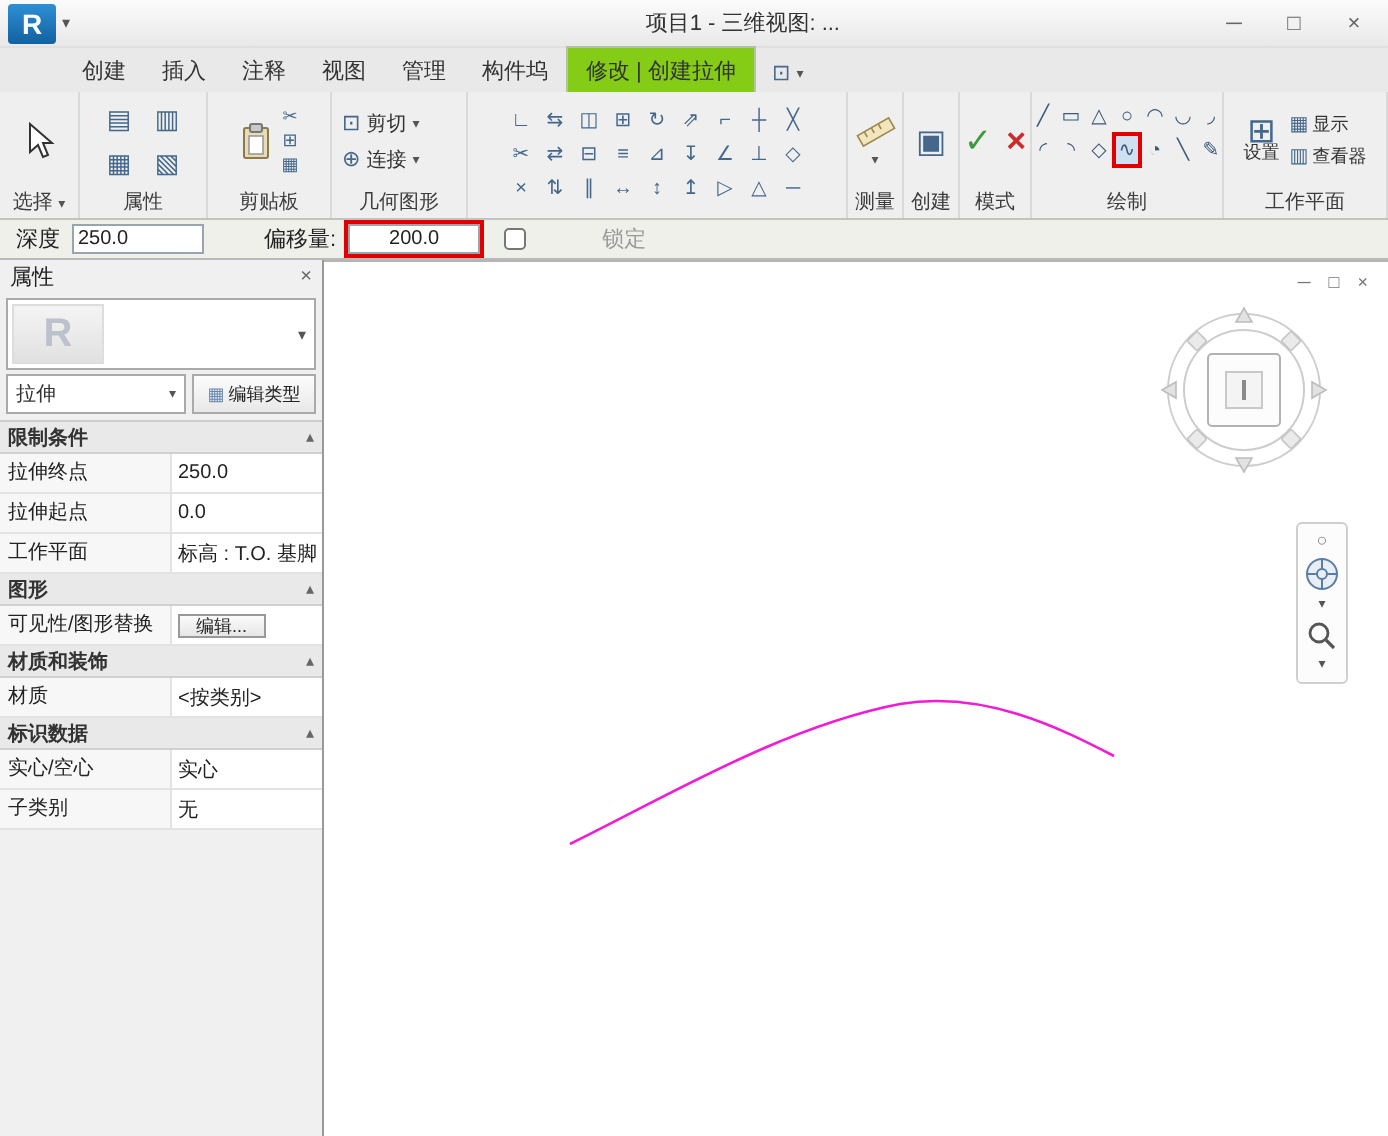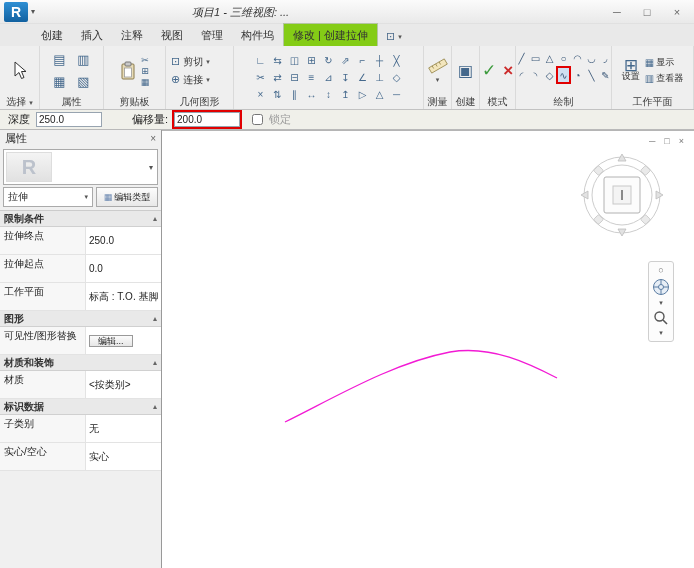--- a/index.html
+++ b/index.html
@@ -4,21 +4,21 @@
 <style>
 *{margin:0;padding:0;box-sizing:border-box;}
 body{background:#d4d4d4;font-family:"Liberation Sans","DejaVu Sans",sans-serif;}
 #app{position:relative;width:694px;height:568px;background:#f0f0f0;font-size:11px;color:#333;overflow:hidden;}
 
 
 .titlebar{position:absolute;left:0;top:0;width:100%;height:24px;background:linear-gradient(#fbfbfb,#e9e9e9);border-bottom:1px solid #e0e0e0;display:flex;align-items:center;}
 .logo{display:flex;align-items:center;height:24px;padding:0 4px;gap:3px;}
 .logo-r{width:24px;height:20px;background:linear-gradient(#2e8fd4,#1261a0);color:#fff;font-weight:bold;font-size:14px;display:flex;align-items:center;justify-content:center;border-radius:2px;}
 .logo-caret{font-size:8px;color:#555;}
-.title{position:absolute;left:192px;width:240px;text-align:left;font-size:11px;color:#333;line-height:24px;white-space:nowrap;font-style:italic;}
+.title{position:absolute;left:180px;width:240px;text-align:right;font-size:11px;color:#333;line-height:24px;white-space:nowrap;}
 .win-controls{position:absolute;right:2px;top:1px;display:flex;height:22px;}
 .win-btn{width:30px;text-align:center;line-height:22px;font-size:11px;color:#666;}
 
 
 .tabrow{position:absolute;top:24px;left:0;width:100%;height:22px;background:#e9e9e9;display:flex;align-items:flex-end;padding-left:32px;}
 .tab{padding:4px 9px 3px;font-size:11px;color:#333;white-space:nowrap;}
 .tab.active{background:#84cc16;border:1px solid #b3c4a2;border-bottom:none;}
 .tab-extra{display:flex;align-items:center;gap:3px;padding:3px 8px;color:#4a6a8a;}
 .tab-extra .cd{font-size:7px;color:#555;}
 
@@ -61,41 +61,41 @@
 .wp-set{display:flex;flex-direction:column;align-items:center;font-size:9px;line-height:10px;}
 .wp-set-icon{font-size:17px;color:#44688c;}
 .wp-col{display:flex;flex-direction:column;gap:3px;}
 .wp-item{display:flex;align-items:center;gap:2px;font-size:9px;}
 .wp-item .gi{color:#44688c;font-size:10px;}
 
 
 .optionsbar{position:absolute;top:110px;left:0;width:100%;height:20px;background:#f0f0ea;border-bottom:1px solid #b9b9b9;display:flex;align-items:center;gap:6px;padding-left:8px;}
 .opt-label{font-size:11px;color:#222;white-space:nowrap;}
 .opt-label.offset{margin-left:24px;}
-.opt-label.disabled{color:#999;}
+.opt-label.disabled{color:#999;margin-left:32px;}
 .opt-input{width:66px;height:15px;border:1px solid #98a4b0;font-size:10px;padding:0 2px;background:#fff;color:#222;font-family:inherit;}
-.red-annot{outline:2px solid #e10000;}
+.red-annot{outline:2px solid #e10000;text-align:center;}
 .opt-check{width:11px;height:11px;margin-left:6px;}
 
 
 .props-panel{position:absolute;left:0;top:130px;width:162px;height:438px;background:#f0f0f0;border-right:1px solid #999;display:flex;flex-direction:column;}
 .pp-header{height:17px;display:flex;align-items:center;padding:0 5px;font-size:11px;color:#222;}
 .pp-close{margin-left:auto;color:#666;font-size:10px;}
 .type-selector{margin:2px 3px 0;height:36px;background:#fff;border:1px solid #aaa;display:flex;align-items:center;}
 .ts-img{width:46px;height:30px;margin:2px;background:linear-gradient(#f4f4f4,#e1e1e1);display:flex;align-items:center;justify-content:center;color:#bcc2cc;font-size:20px;font-weight:bold;border:1px solid #ddd;}
 .ts-caret{margin-left:auto;padding-right:4px;color:#555;font-size:8px;}
 .sel-row{display:flex;margin:2px 3px 3px;gap:3px;height:20px;}
 .sel-box{flex:1;background:#fff;border:1px solid #aaa;display:flex;align-items:center;padding:0 4px;font-size:10px;}
 .sel-box .caret{margin-left:auto;}
 .edit-type-btn{width:62px;border:1px solid #aaa;background:linear-gradient(#fcfcfc,#e8e8e8);display:flex;align-items:center;justify-content:center;gap:2px;font-size:9px;color:#222;}
 .edit-type-btn .gi{color:#6a87b0;font-size:9px;}
 .pgrid{border-top:1px solid #ccc;}
 .psec{height:16px;background:#e9e9e9;border-bottom:1px solid #d0d0d0;display:flex;align-items:center;padding:0 4px;font-weight:bold;font-size:10px;color:#333;}
 .psec .chev{margin-left:auto;font-size:8px;color:#666;font-weight:normal;}
-.prow{display:flex;height:28px;border-bottom:1px solid #e3e3e3;font-size:10px;background:#1d4ed8;}
+.prow{display:flex;height:20px;border-bottom:1px solid #e3e3e3;font-size:10px;background:#1d4ed8;}
 .plabel{width:86px;padding:2px 0 0 4px;background:#f7f7f7;border-right:1px solid #e3e3e3;color:#222;white-space:nowrap;overflow:hidden;}
 .pvalue{flex:1;padding:0 0 0 3px;background:#fff;white-space:nowrap;overflow:hidden;display:flex;align-items:center;color:#222;}
 .pvalue input[type=checkbox]{width:11px;height:11px;margin:0;}
 .edit-btn{font-size:9px;border:1px solid #999;background:linear-gradient(#fbfbfb,#e6e6e6);padding:0 8px;height:12px;line-height:10px;font-family:inherit;color:#222;}
 
 
 .canvas{position:absolute;left:162px;top:130px;width:532px;height:438px;background:#fff;border-top:1px solid #b5b5b5;}
 .view-controls{position:absolute;top:5px;right:10px;display:flex;gap:9px;color:#777;font-size:9px;}
 .spline-svg{position:absolute;left:0;top:0;width:532px;height:438px;pointer-events:none;}
 .viewcube{position:absolute;top:22px;right:30px;width:84px;height:84px;}
@@ -362,26 +362,26 @@
       </div>
       <div class="prow">
         <div class="plabel">材质</div>
         <div class="pvalue">&lt;按类别&gt;</div>
       </div>
       <div class="psec">
         <span>标识数据</span>
         <span class="chev">▴</span>
       </div>
       <div class="prow">
+        <div class="plabel">实心/空心</div>
+        <div class="pvalue">实心</div>
+      </div>
+      <div class="prow">
         <div class="plabel">子类别</div>
         <div class="pvalue">无</div>
-      </div>
-      <div class="prow">
-        <div class="plabel">实心/空心</div>
-        <div class="pvalue">实心</div>
       </div>
     </div>
   </div>
 
   <div class="canvas">
     <svg class="spline-svg" viewBox="0 0 532 438">
       <path fill="none" stroke-width="1.3" d="M 123 291 C 170 268, 230 232, 288 221 C 330 214, 368 233, 395 247" stroke="#f21ad4"></path>
     </svg>
 
     <div class="view-controls">

